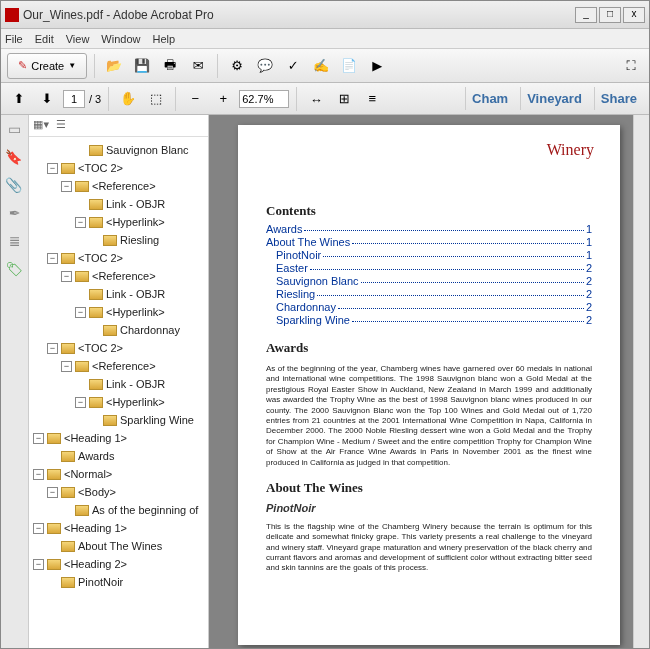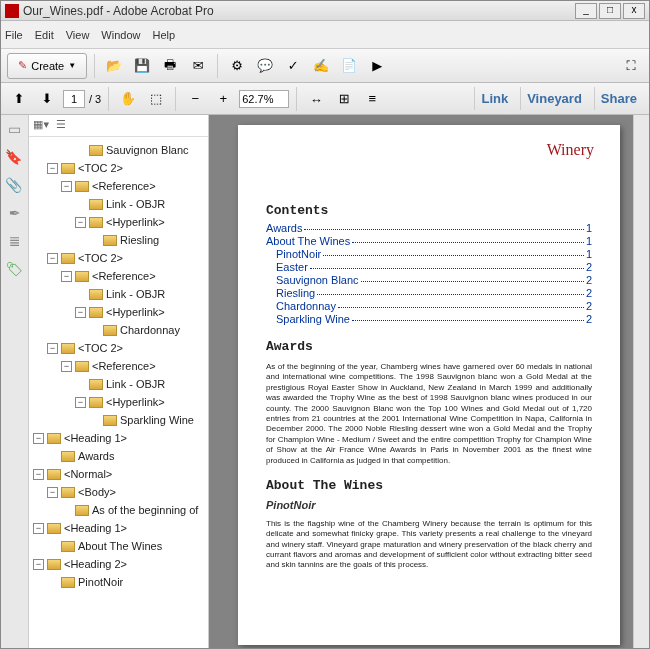--- a/index.html
+++ b/index.html
@@ -1,22 +1,22 @@
 <!DOCTYPE html>
 <html><head>
 <meta charset="utf-8">
 <style>
 *{margin:0;padding:0;box-sizing:border-box;font-family:"Segoe UI",Tahoma,sans-serif;font-size:11px}
 body{width:650px;height:649px;background:#ececec;overflow:hidden;border:1px solid #888}
-.titlebar{height:20px;background:linear-gradient(#f0f0f0,#dcdcdc);display:flex;align-items:center;padding:0 4px;border-bottom:1px solid #bbb}
+.titlebar{height:28px;background:linear-gradient(#f0f0f0,#dcdcdc);display:flex;align-items:center;padding:0 4px;border-bottom:1px solid #bbb}
 .titlebar .icon{width:14px;height:14px;background:#b00;margin-right:4px}
 .titlebar .title{flex:1;color:#333;font-size:12px}
 .titlebar .ctrls{display:flex;gap:2px}
 .titlebar .ctrls div{width:22px;height:16px;border:1px solid #999;background:#eee;text-align:center;line-height:12px;font-size:10px;cursor:pointer}
-.menubar{height:28px;background:#f0f0f0;display:flex;align-items:center;padding:0 4px;gap:12px;border-bottom:1px solid #ccc}
+.menubar{height:20px;background:#f0f0f0;display:flex;align-items:center;padding:0 4px;gap:12px;border-bottom:1px solid #ccc}
 .menubar span{color:#333;cursor:pointer}
 .toolbar{height:34px;background:linear-gradient(#f8f8f8,#e6e6e6);border-bottom:1px solid #bbb;display:flex;align-items:center;padding:0 6px;gap:4px}
 .tbtn{width:24px;height:24px;border:1px solid transparent;border-radius:2px;display:flex;align-items:center;justify-content:center;cursor:pointer;font-size:13px}
 .sep{width:1px;height:24px;background:#ccc;margin:0 3px}
 .create-btn{height:26px;padding:0 10px;background:linear-gradient(#fefefe,#e8e8e8);border:1px solid #aaa;border-radius:3px;display:flex;align-items:center;gap:4px;cursor:pointer;font-size:12px}
 .navbar{height:32px;background:linear-gradient(#f5f5f5,#e4e4e4);border-bottom:1px solid #bbb;display:flex;align-items:center;padding:0 6px;gap:4px}
 .navbar .right-tools{margin-left:auto;display:flex;gap:6px}
 .right-tools span{color:#3b6ea5;font-weight:bold;font-size:13px;padding:4px 6px;cursor:pointer;border-left:1px solid #ccc}
 .pginput{width:22px;height:18px;border:1px solid #aaa;text-align:center;background:#fff}
 .zoom{width:50px;height:18px;border:1px solid #aaa;background:#fff;padding:0 2px}
@@ -33,21 +33,21 @@
 .spacer{width:14px;display:inline-block}
 .ticon{width:14px;height:11px;background:linear-gradient(#f5d67a,#d9a83a);border:1px solid #b8902f;margin-right:3px}
 .tlabel{font-size:11px;color:#222}
 .docarea{flex:1;background:#838383;overflow:auto;padding:10px 14px;position:relative}
 .page{width:382px;min-height:520px;background:#fff;margin:0 auto;box-shadow:2px 2px 6px rgba(0,0,0,.4);padding:20px 28px;position:relative}
 .logo{position:absolute;right:26px;top:20px;text-align:right}
 .logo .t1{font-family:serif;font-size:18px;color:#a01818;font-weight:normal}
 .logo .t1 b{color:#333}
 .logo .t2{font-family:cursive;font-size:16px;color:#a01818;margin-top:-4px}
 .logo .grape{display:inline-block;width:30px;height:22px;background:radial-gradient(circle at 40% 40%,#b5d87a,#7aa84a);border:1px solid #a01818;border-radius:3px;vertical-align:middle;margin-left:2px}
-.doc h2{font-family:Liberation Mono, monospace;font-size:13px;font-weight:bold;color:#222;margin:8px 0 4px}
+.doc h2{font-family:Liberation Serif, serif;font-size:13px;font-weight:bold;color:#222;margin:8px 0 4px}
 .doc h3{font-family:Arial;font-size:11px;font-weight:bold;font-style:italic;color:#333;margin:6px 0 2px}
 .tocline{display:flex;font-size:9px;color:#003399;margin:1px 0}
 .tocline.ind{padding-left:10px}
 .tocline .dots{flex:1;border-bottom:1px dotted #003399;margin:0 2px;height:8px}
 .doc p{font-size:8px;color:#222;line-height:1.3;margin:8px 0;text-align:justify}
 .contents-block{margin-top:58px}
 .scrollbar-v{position:absolute;right:0;top:0;bottom:0;width:16px;background:#e8e8e8;border-left:1px solid #ccc}
 </style>
 </head>
 <body>
@@ -102,21 +102,21 @@
   <div class="tbtn">⬚</div>
   <div class="sep"></div>
   <div class="tbtn">−</div>
   <div class="tbtn">+</div>
   <input class="zoom" value="62.7%" style="">
   <div class="sep"></div>
   <div class="tbtn">↔</div>
   <div class="tbtn">⊞</div>
   <div class="tbtn">≡</div>
   <div class="right-tools">
-    <span>Link</span>
+    <span>Cham</span>
     <span>Vineyard</span>
     <span>Share</span>
   </div>
 </div>
 
 <div class="main">
   <div class="leftrail">
     <div>▭</div>
     <div>🔖</div>
     <div>📎</div>

